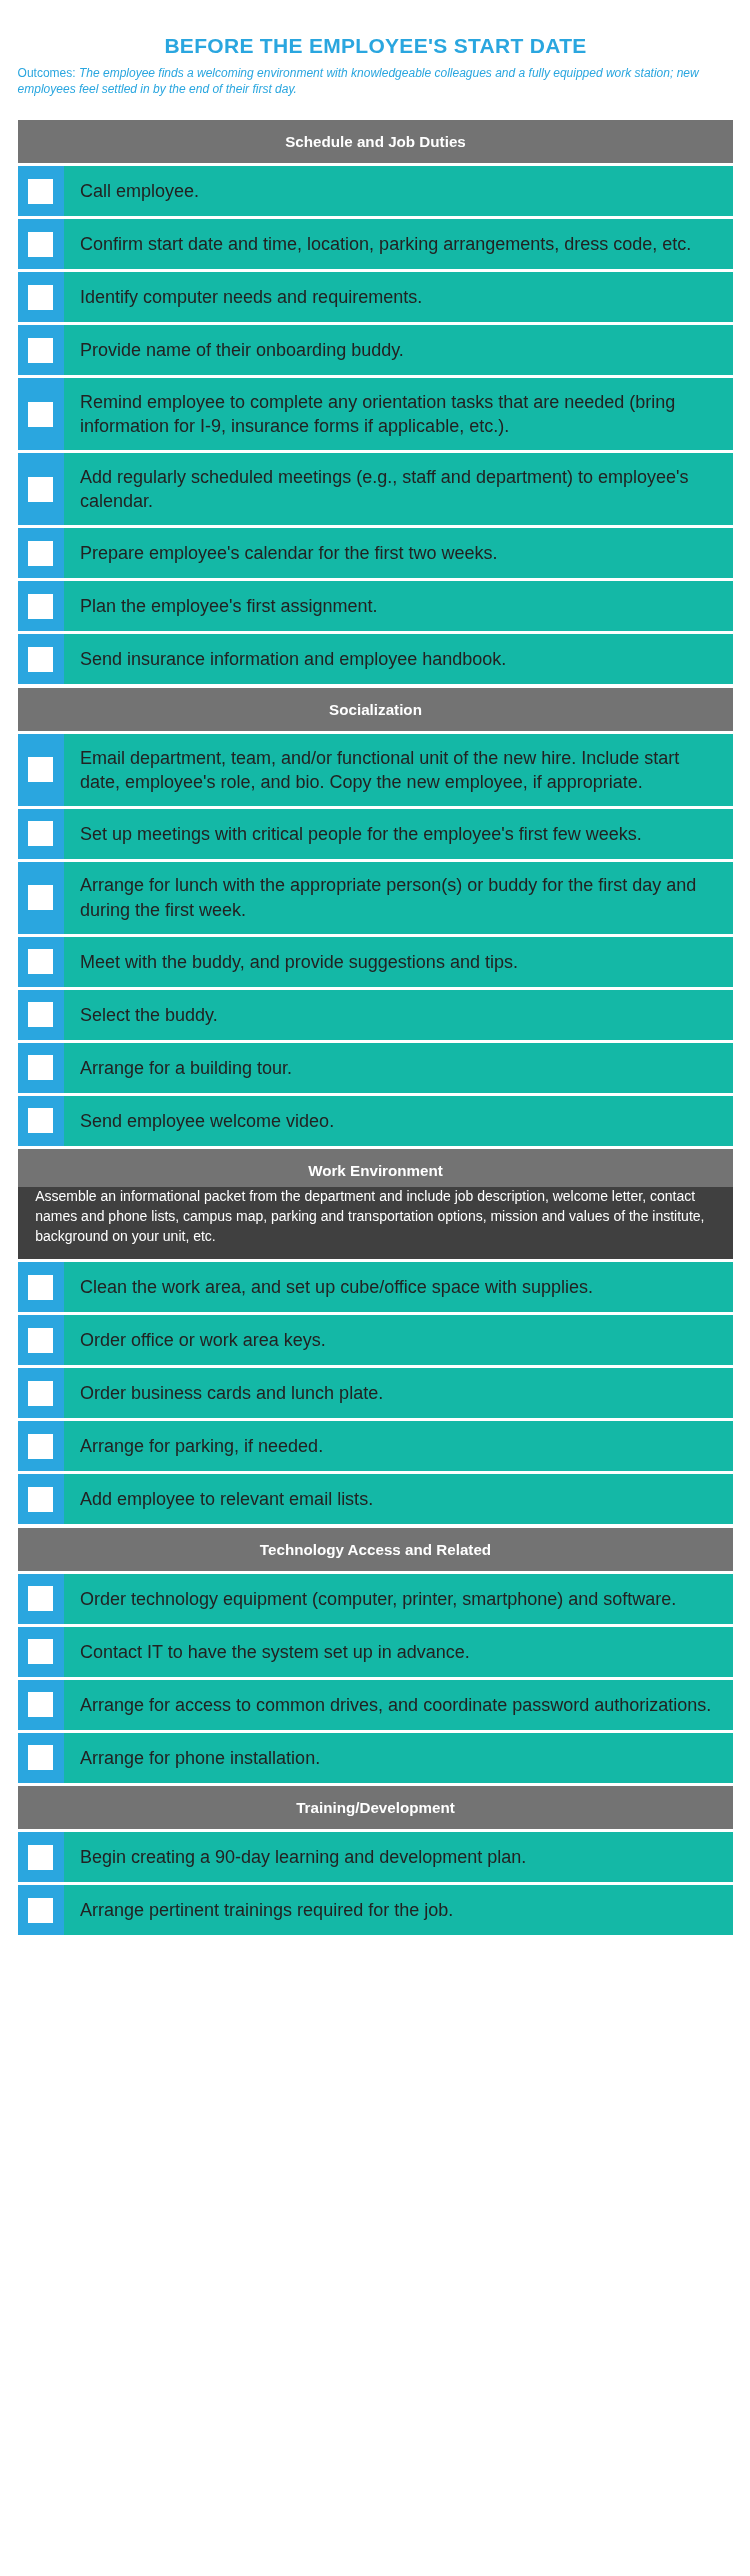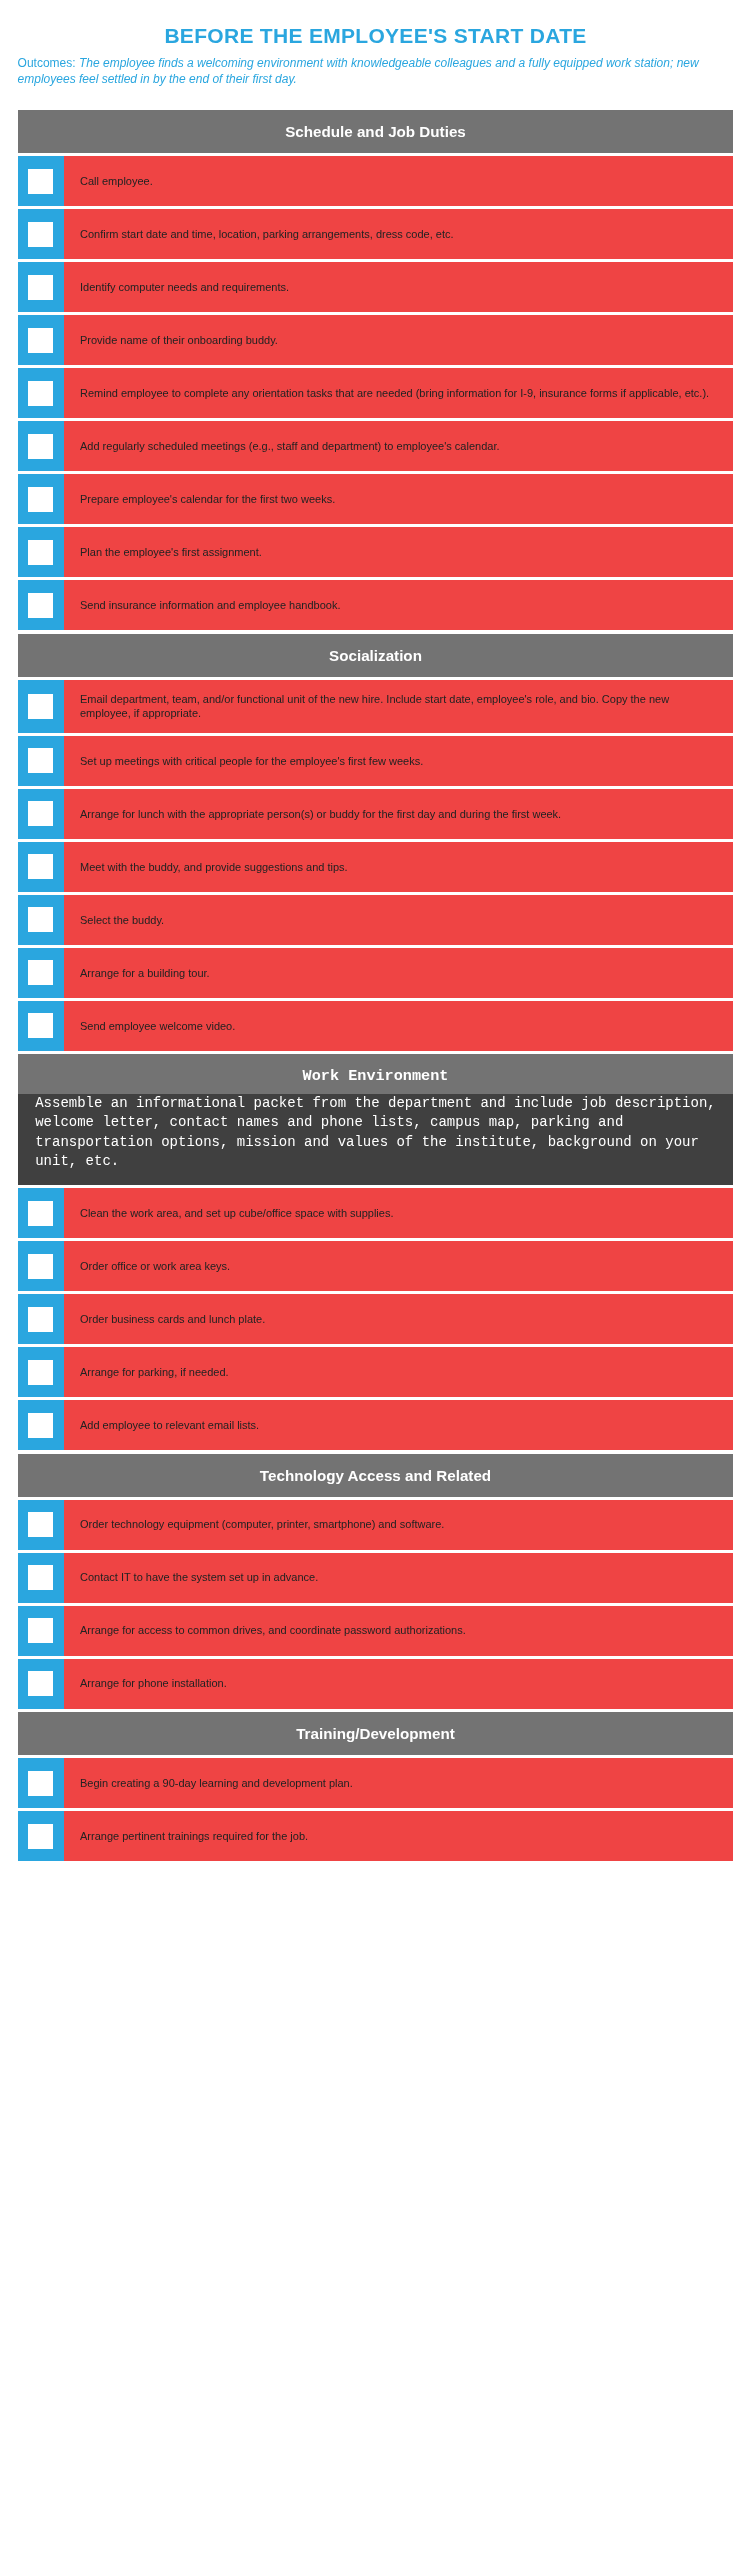--- a/index.html
+++ b/index.html
@@ -5,20 +5,21 @@
   * { box-sizing: border-box; margin: 0; padding: 0; }
   body {
     font-family: 'Segoe UI', Arial, sans-serif;
     background: #fff;
     width: 751px;
     margin: 0 auto;
     color: #222;
   }
   .page {
     padding: 23.5px 17.6px 17.6px 17.6px;
+    margin-top: 10px;
   }
   .main-title {
     color: #2aa6df;
     font-size: 21px;
     font-weight: 700;
     text-align: center;
     letter-spacing: 0.3px;
     margin-bottom: 7px;
   }
   .outcomes {
@@ -49,21 +50,20 @@
     color: #fff;
     font-size: 14px;
     line-height: 1.4;
     padding: 0 17.6px 13px 17.6px;
     font-weight: 400;
     text-align: left;
     margin-top: -1.2px;
   }
   .header-block {
     background: #2aa6df;
-    font-family: Liberation Mono, monospace;
   }
   .header-block .section-header {
     padding-bottom: 9.4px;
   }
   .row {
     display: flex;
     align-items: stretch;
     border-top: 3.5px solid #fff;
     min-height: 53px;
   }
@@ -75,25 +75,25 @@
     justify-content: center;
     flex-shrink: 0;
   }
   .checkbox {
     width: 25px;
     height: 25px;
     background: #fff;
   }
   .text-cell {
     flex: 1;
-    background: #ef4444;
+    background: #14b8a6;
     display: flex;
     align-items: center;
     padding: 11.7px 16.4px;
-    font-size: 11px;
+    font-size: 18px;
     line-height: 1.35;
     color: #222;
   }
   .spacer-before-header {
     height: 3.5px;
     background: #fff;
   }
 </style>
 </head>
 <body>

